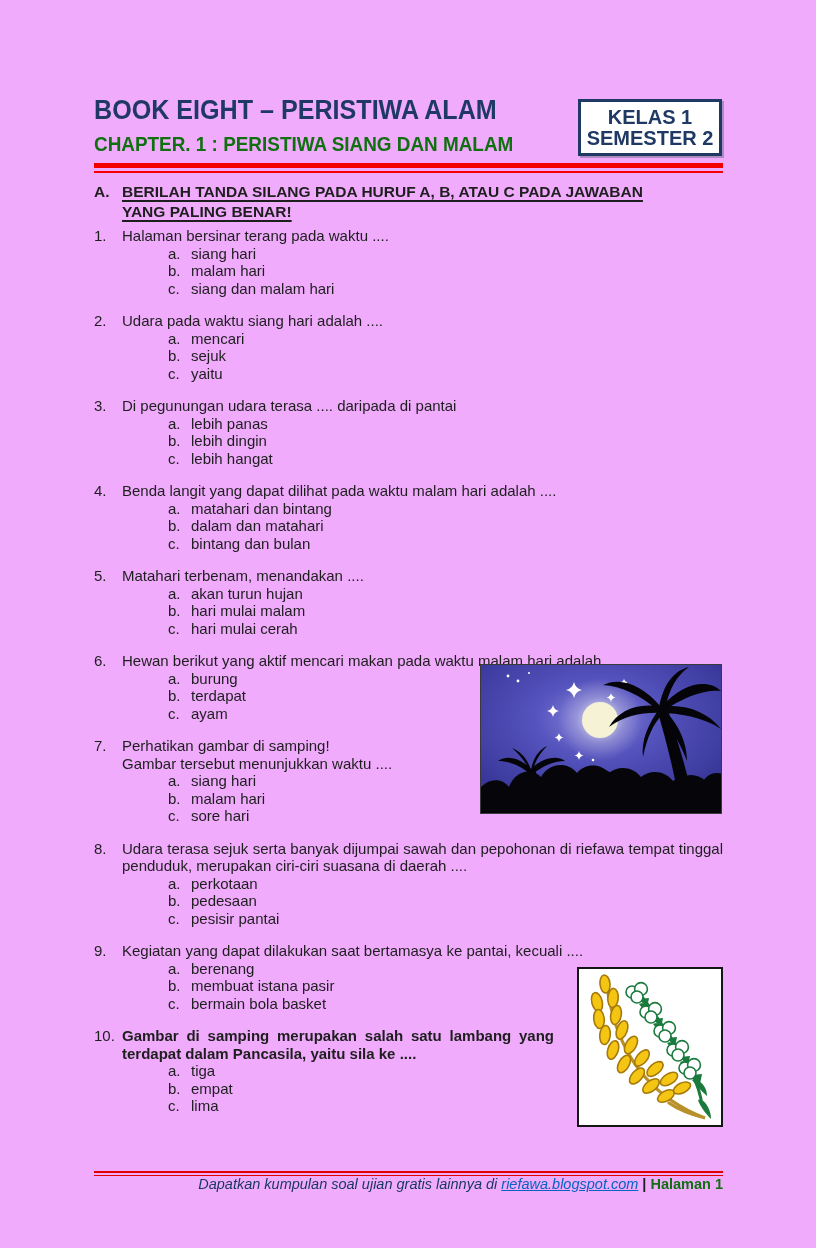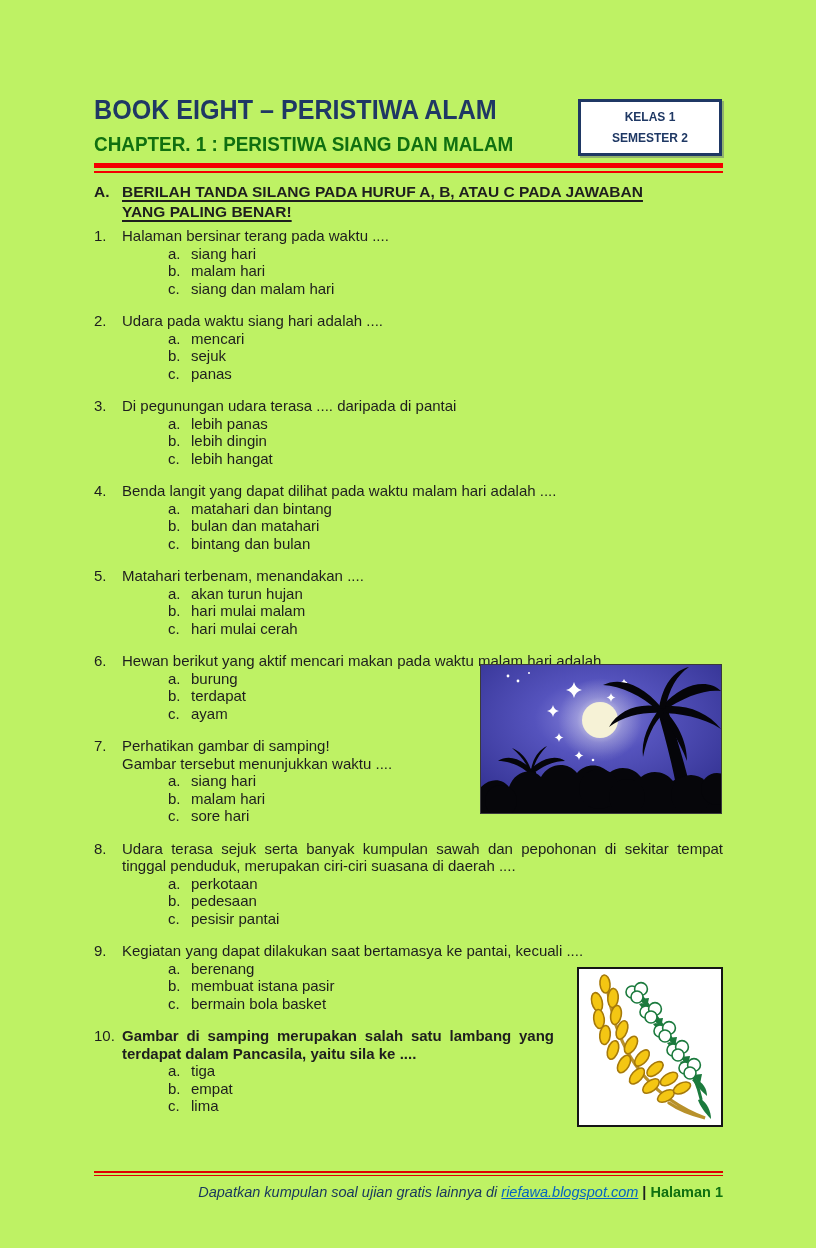--- a/index.html
+++ b/index.html
@@ -1,36 +1,36 @@
 <!DOCTYPE html>
 <html><head>
 <meta charset="utf-8">
 <style>
   * { margin:0; padding:0; box-sizing:border-box; }
   html,body { background:#ffffff; }
   .page {
-    position:relative; width:816px; height:1248px; background:#bef264;
+    position:relative; width:816px; height:1248px; background:#f0abfc;
     font-family:"Liberation Sans", sans-serif; color:#1e1e1e; overflow:hidden;
   }
   .content { position:absolute; left:94px; top:0; width:629px; }
 
   
   .title {
     margin-top:93px; font-size:27px; font-weight:bold; color:#1F3864;
     line-height:34px; white-space:nowrap; transform:scaleX(.93); transform-origin:left center;
   }
   .chapter {
     margin-top:3px; font-size:21px; font-weight:bold; color:#107010;
     line-height:28px; white-space:nowrap; transform:scaleX(.90); transform-origin:left center;
   }
   .badge {
     position:absolute; left:484px; top:99px; width:144px; height:57px;
     border:3px solid #1F3864; background:#fff; box-shadow:2px 2px 0 rgba(90,100,120,.45);
     display:flex; flex-direction:column; justify-content:center; align-items:center;
-    font-weight:bold; color:#1F3864; font-size:12px; line-height:21px; text-align:center;
+    font-weight:bold; color:#1F3864; font-size:20px; line-height:21px; text-align:center;
   }
   .rule { margin-top:5px; }
   .rule-thick { height:5px; background:#F40000; }
   .rule-gap { height:3px; }
   .rule-thin { height:2px; background:#F40000; }
 
   
   .section { margin-top:9px; display:flex; font-weight:bold; font-size:15.5px; line-height:19.5px; }
   .section-label { width:28px; flex:none; }
   .section-text { text-decoration:underline; text-decoration-thickness:1.5px; text-underline-offset:3px; }
@@ -58,21 +58,21 @@
     position:absolute; left:577px; top:967px; width:146px; height:160px;
     border:2px solid #151515; background:#fff;
   }
   .pancasila-img svg { display:block; }
 
   
   .footer { position:absolute; left:94px; top:1171px; width:629px; }
   .fr-a { height:2px; background:#E00000; }
   .fr-b { height:2px; }
   .fr-c { height:1px; background:#E00000; }
-  .footer-line { margin-top:8px; text-align:right; font-size:14.5px; color:#17365D; }
+  .footer-line { text-align:right; font-size:14.5px; color:#17365D; }
   .f-italic { font-style:italic; }
   .f-link { font-style:italic; color:#0563C1; text-decoration:underline; cursor:pointer; }
   .f-sep { font-weight:bold; color:#1e1e1e; }
   .f-page { font-weight:bold; color:#107010; }
 </style>
 </head>
 <body>
 
 <div class="page">
   <div class="content">
@@ -131,21 +131,21 @@
           <div class="option">
               <span class="opt-letter">a.</span>
               <span class="opt-text">mencari</span>
             </div>
           <div class="option">
               <span class="opt-letter">b.</span>
               <span class="opt-text">sejuk</span>
             </div>
           <div class="option">
               <span class="opt-letter">c.</span>
-              <span class="opt-text">panas</span>
+              <span class="opt-text">yaitu</span>
             </div>
         </div>
       </div>
 
       <div class="question">
         <div class="q-row">
           <span class="q-num">3.</span>
           <span class="q-text">Di pegunungan udara terasa .... daripada di pantai</span>
         </div>
         <div class="options">
@@ -169,21 +169,21 @@
           <span class="q-num">4.</span>
           <span class="q-text">Benda langit yang dapat dilihat pada waktu malam hari adalah ....</span>
         </div>
         <div class="options">
           <div class="option">
               <span class="opt-letter">a.</span>
               <span class="opt-text">matahari dan bintang</span>
             </div>
           <div class="option">
               <span class="opt-letter">b.</span>
-              <span class="opt-text">bulan dan matahari</span>
+              <span class="opt-text">dalam dan matahari</span>
             </div>
           <div class="option">
               <span class="opt-letter">c.</span>
               <span class="opt-text">bintang dan bulan</span>
             </div>
         </div>
       </div>
 
       <div class="question">
         <div class="q-row">
@@ -245,21 +245,21 @@
           <div class="option">
               <span class="opt-letter">c.</span>
               <span class="opt-text">sore hari</span>
             </div>
         </div>
       </div>
 
       <div class="question">
         <div class="q-row">
           <span class="q-num">8.</span>
-          <span class="q-text justify">Udara terasa sejuk serta banyak kumpulan sawah dan pepohonan di sekitar tempat tinggal penduduk, merupakan ciri-ciri suasana di daerah ....</span>
+          <span class="q-text justify">Udara terasa sejuk serta banyak dijumpai sawah dan pepohonan di riefawa tempat tinggal penduduk, merupakan ciri-ciri suasana di daerah ....</span>
         </div>
         <div class="options">
           <div class="option">
               <span class="opt-letter">a.</span>
               <span class="opt-text">perkotaan</span>
             </div>
           <div class="option">
               <span class="opt-letter">b.</span>
               <span class="opt-text">pedesaan</span>
             </div>

